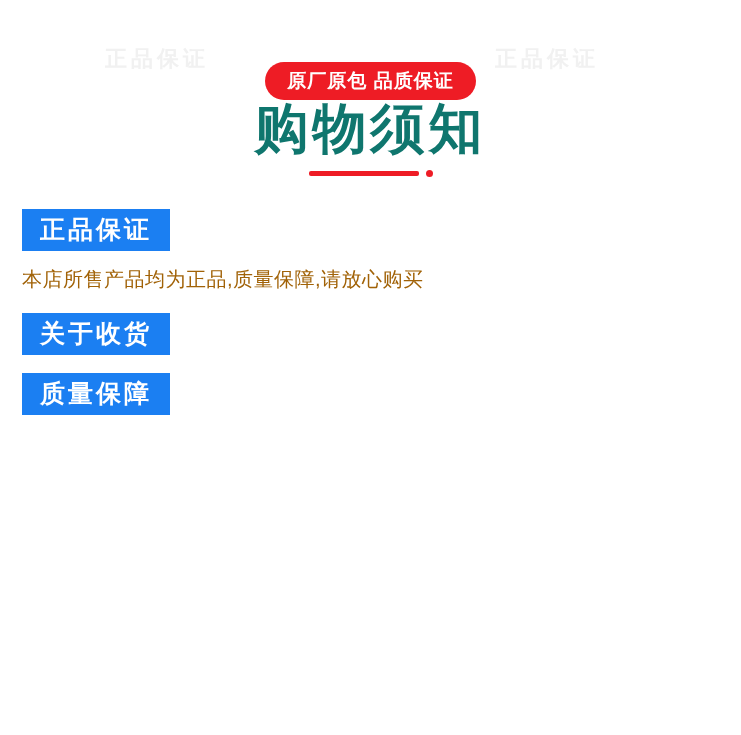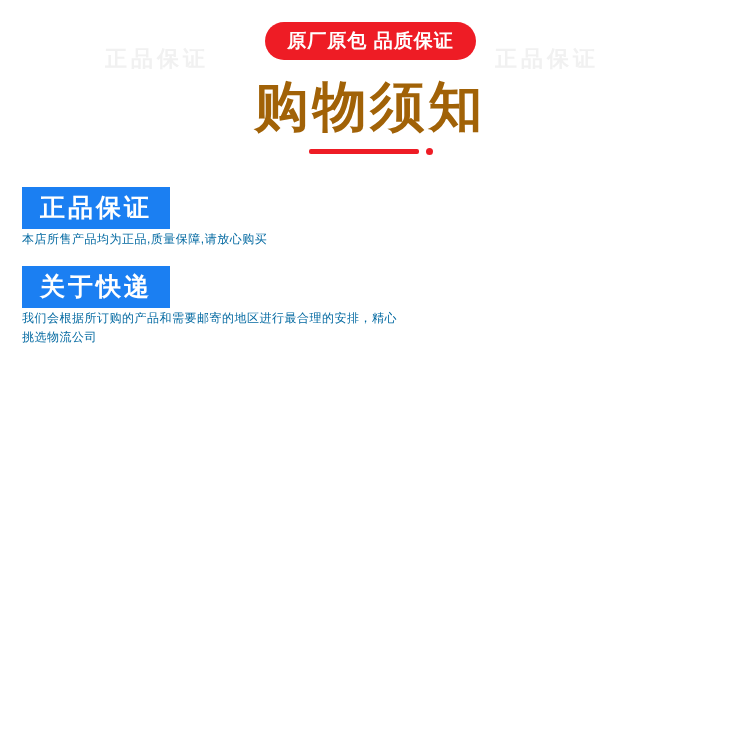--- a/index.html
+++ b/index.html
@@ -46,27 +46,27 @@
   .badge {
     display: inline-block;
     background: #ee1c25;
     color: #ffffff;
     font-size: 19px;
     font-weight: bold;
     letter-spacing: 1px;
     padding: 9px 22px 10px 22px;
     border-radius: 22px;
     line-height: 1;
+    margin-top: 40px;
   }
   .main-title {
-    margin-top: 18px;
     font-size: 54px;
     font-weight: bold;
     letter-spacing: 4px;
-    color: #a16207;
+    color: #0f766e;
     line-height: 1.05;
   }
   .underline-wrap {
     margin-top: 12px;
     height: 10px;
     display: flex;
     align-items: center;
     justify-content: center;
   }
   .underline-bar {
@@ -95,24 +95,24 @@
     display: inline-block;
     background: #1b7ff2;
     color: #ffffff;
     font-size: 25px;
     font-weight: bold;
     letter-spacing: 3px;
     padding: 8px 18px 9px 18px;
     line-height: 1;
   }
   .sec-body {
-    margin-top: 1px;
-    font-size: 12px;
+    margin-top: 13px;
+    font-size: 20px;
     line-height: 1.55;
-    color: #0369a1;
+    color: #a16207;
     letter-spacing: 0.5px;
     max-width: 700px;
   }
   .sec-body span { display: block; }
 </style>
 </head>
 <body>
 
 <div class="page">
 
@@ -131,29 +131,26 @@
   <div class="sections">
 
     <div class="section">
       <div class="sec-title">正品保证</div>
       <div class="sec-body">
         <span>本店所售产品均为正品,质量保障,请放心购买</span>
       </div>
     </div>
 
     <div class="section">
+      <div class="sec-title">关于收货</div>
     </div>
 
     <div class="section">
       <div class="sec-body">
       </div>
     </div>
 
     <div class="section">
-      <div class="sec-title">关于快递</div>
-      <div class="sec-body">
-        <span>我们会根据所订购的产品和需要邮寄的地区进行最合理的安排，精心</span>
-        <span>挑选物流公司</span>
-      </div>
+      <div class="sec-title">质量保障</div>
     </div>
 
   </div>
 </div>
 
 </body></html>

